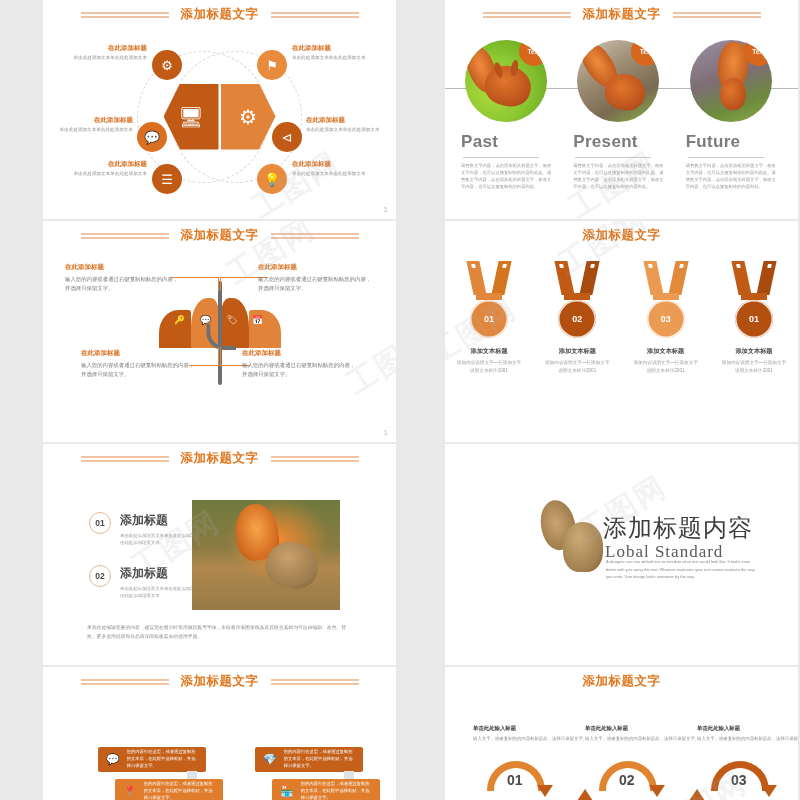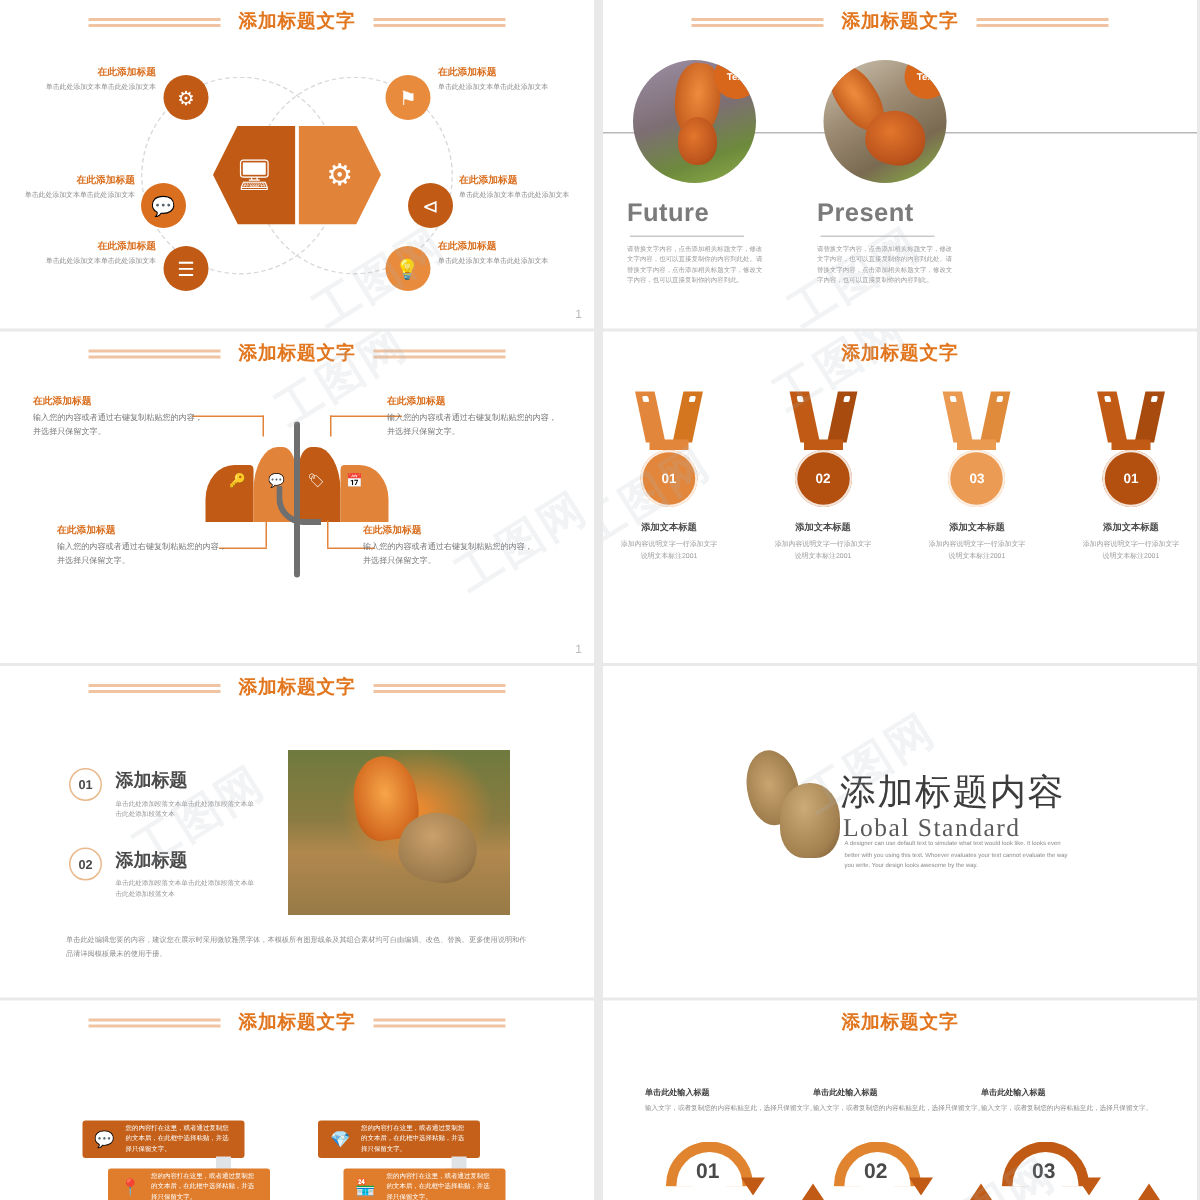--- a/index.html
+++ b/index.html
@@ -14,20 +14,21 @@
     display: grid;
     grid-template-columns: 396px 396px;
     grid-template-rows: 219px 221px 221px 139px;
     gap: 2px 6px;
     background: #e9e9e9;
   }
   .slide {
     position: relative;
     background: #ffffff;
     overflow: hidden;
+    margin-left: 43px;
   }
 
   
   .stitle-wrap {
     position: absolute; top: 6px; left: 0; right: 0;
     display: flex; align-items: center; justify-content: center;
     gap: 12px;
   }
   .stitle {
     color: #e2761e;
@@ -318,39 +319,51 @@
     <div class="stitle-wrap">
       <div class="tline"></div>
       <div class="stitle">添加标题文字</div>
       <div class="tline"></div>
     </div>
 
     <div class="tl-line"></div>
 
     <div class="ppf-row">
 
+      <div class="ppf-col">
+        <div class="ppf-photo">
+          <div class="sq-tail"></div>
+          <div class="sq-body"></div>
+          <div class="sq-ear" style="left:30px; top:22px; transform:rotate(-18deg);"></div>
+          <div class="sq-ear" style="left:46px; top:20px; transform:rotate(10deg);"></div>
+          <div class="ppf-text-badge">Text</div>
+        </div>
+        <div class="ppf-title">Past</div>
+        <div class="ppf-rule"></div>
+        <div class="ppf-body">请替换文字内容，点击添加相关标题文字，修改文字内容，也可以直接复制你的内容到此处。请替换文字内容，点击添加相关标题文字，修改文字内容，也可以直接复制你的内容到此。</div>
+      </div>
+
+      <div class="ppf-col">
+        <div class="ppf-photo p2">
+          <div class="sq-tail" style="left:10px; top:2px; transform:rotate(-34deg);"></div>
+          <div class="sq-body" style="left:28px; top:34px; width:40px; height:36px;"></div>
+          <div class="ppf-text-badge">Text</div>
+        </div>
+        <div class="ppf-title">Present</div>
+        <div class="ppf-rule"></div>
+        <div class="ppf-body">请替换文字内容，点击添加相关标题文字，修改文字内容，也可以直接复制你的内容到此处。请替换文字内容，点击添加相关标题文字，修改文字内容，也可以直接复制你的内容到此。</div>
+      </div>
 
       <div class="ppf-col">
         <div class="ppf-photo p3">
           <div class="sq-tail" style="left:28px; top:2px; width:30px; height:50px; transform:rotate(6deg);"></div>
           <div class="sq-body" style="left:30px; top:38px; width:26px; height:32px; transform:rotate(0deg);"></div>
           <div class="ppf-text-badge">Text</div>
         </div>
         <div class="ppf-title">Future</div>
-        <div class="ppf-rule"></div>
-        <div class="ppf-body">请替换文字内容，点击添加相关标题文字，修改文字内容，也可以直接复制你的内容到此处。请替换文字内容，点击添加相关标题文字，修改文字内容，也可以直接复制你的内容到此。</div>
-      </div>
-
-      <div class="ppf-col">
-        <div class="ppf-photo p2">
-          <div class="sq-tail" style="left:10px; top:2px; transform:rotate(-34deg);"></div>
-          <div class="sq-body" style="left:28px; top:34px; width:40px; height:36px;"></div>
-          <div class="ppf-text-badge">Text</div>
-        </div>
-        <div class="ppf-title">Present</div>
         <div class="ppf-rule"></div>
         <div class="ppf-body">请替换文字内容，点击添加相关标题文字，修改文字内容，也可以直接复制你的内容到此处。请替换文字内容，点击添加相关标题文字，修改文字内容，也可以直接复制你的内容到此。</div>
       </div>
     </div>
 
     <div class="wm" style="left:120px; top:165px;">工图网</div>
   </div>
 
   <div class="slide">
     <div class="stitle-wrap">

